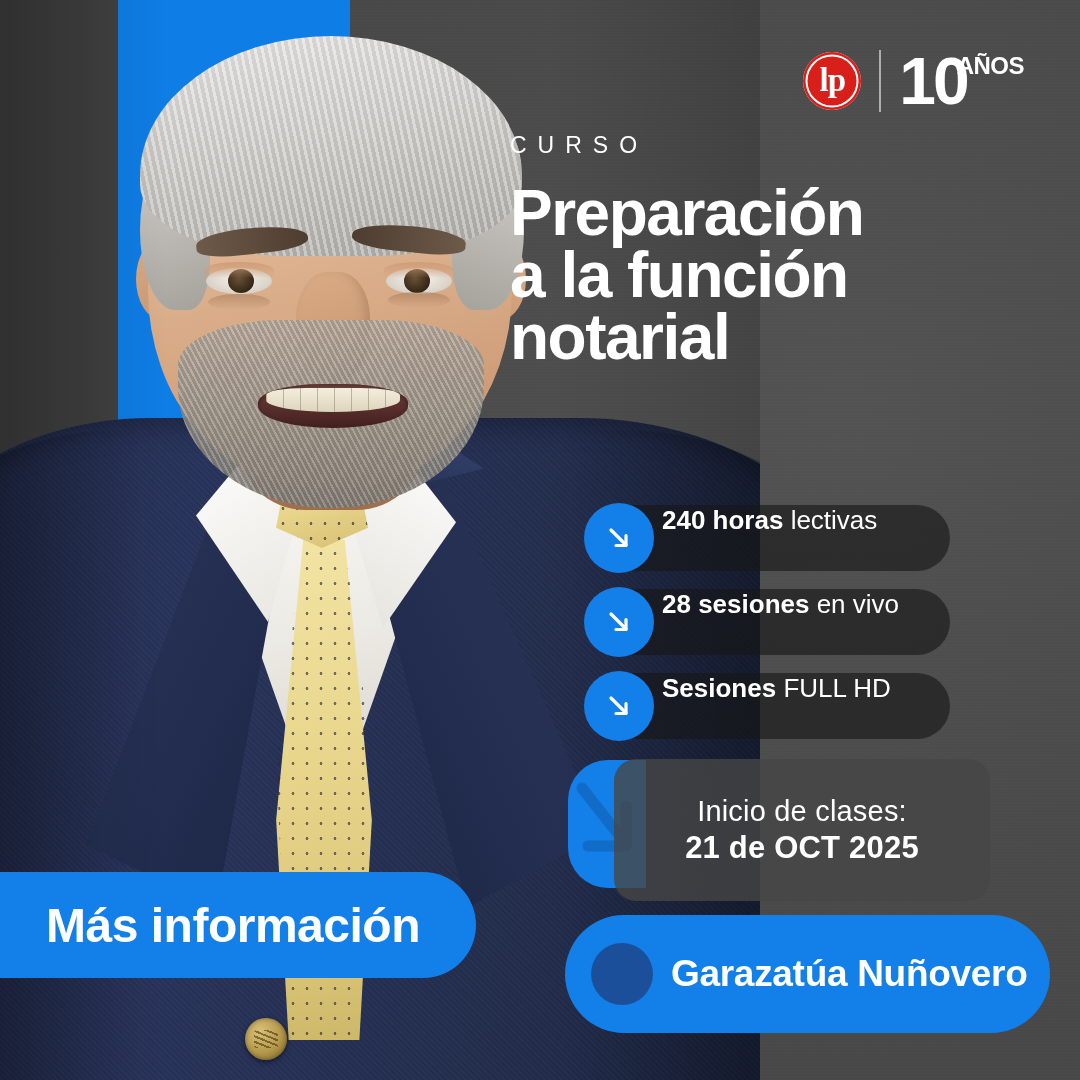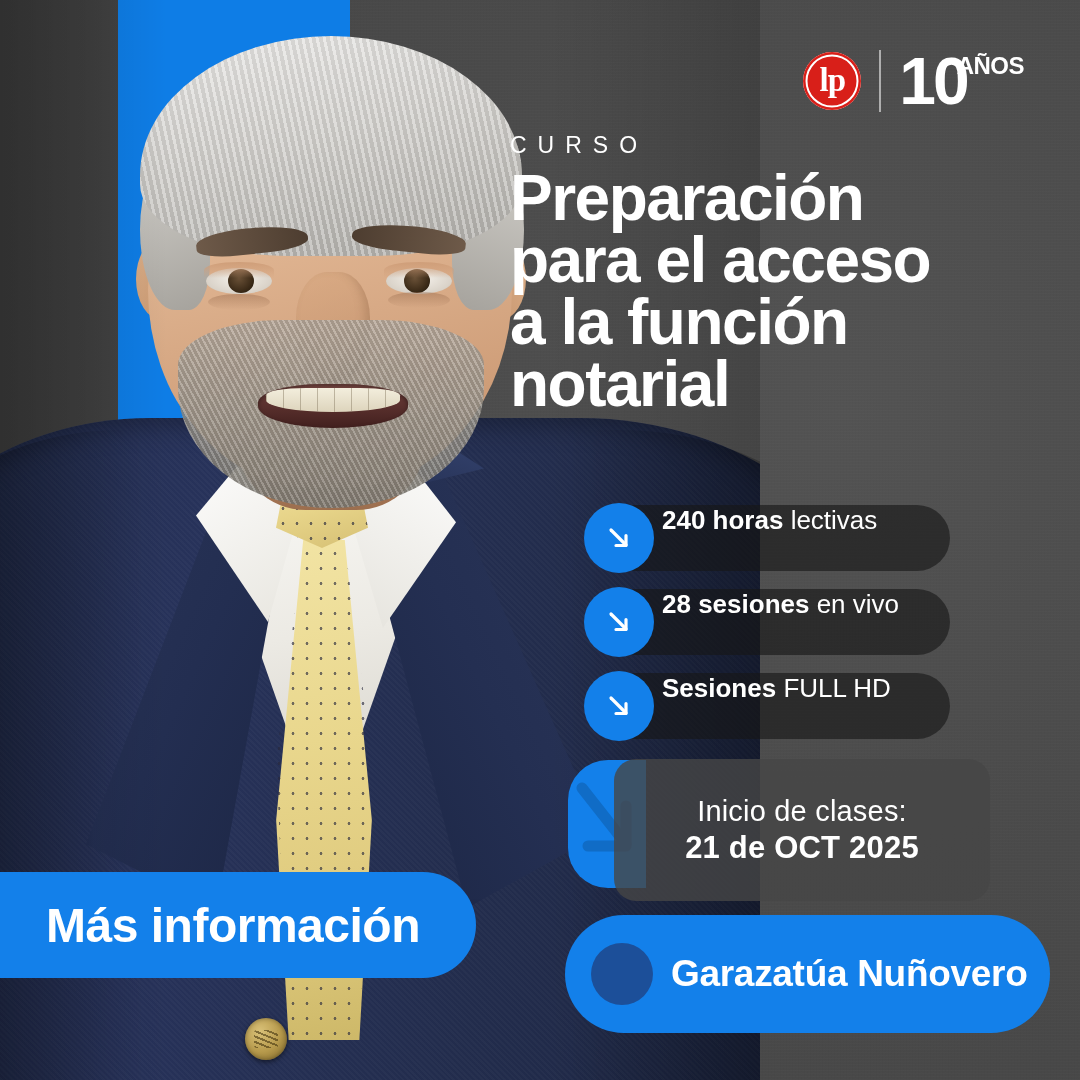--- a/index.html
+++ b/index.html
@@ -285,21 +285,21 @@
   .anniv .small {
     font-size:24px; font-weight:bold; line-height:1; letter-spacing:-.5px;
     margin-left:-10px; margin-bottom:14px;
   }
 
   
   .content { position:absolute; left:510px; top:132px; width:530px; }
 
   .eyebrow {
     color:#ffffff; font-size:23px; font-weight:500;
-    letter-spacing:11px; margin-bottom:8px;
+    letter-spacing:11px; margin-bottom:23px;
   }
   .headline {
     color:#ffffff; font-weight:bold; font-size:64px; line-height:.97;
     letter-spacing:-1.5px;
   }
 
   
   .features { position:absolute; left:600px; top:505px; width:350px; }
   .feature {
     position:relative; height:66px; margin-bottom:18px;
@@ -426,21 +426,20 @@
     <div class="anniv">
       <div class="big">10</div>
       <div class="small">AÑOS</div>
     </div>
   </div>
 
   <div class="content">
     <div class="eyebrow">CURSO</div>
     <div class="headline">
       <div>Preparación</div>
-      <div>para el acceso</div>
       <div>a la función</div>
       <div>notarial</div>
     </div>
   </div>
 
   <div class="features">
 
     <div class="feature">
       <div class="feature-icon">
         <svg width="34" height="34" viewBox="0 0 34 34" aria-hidden="true">

